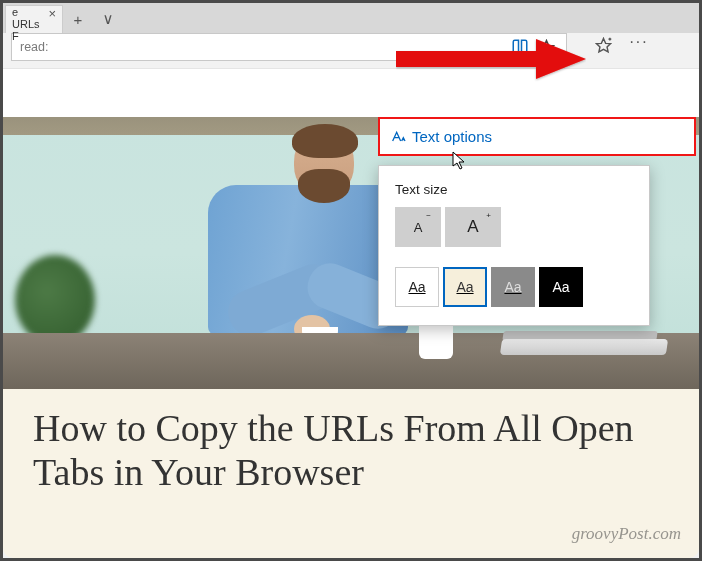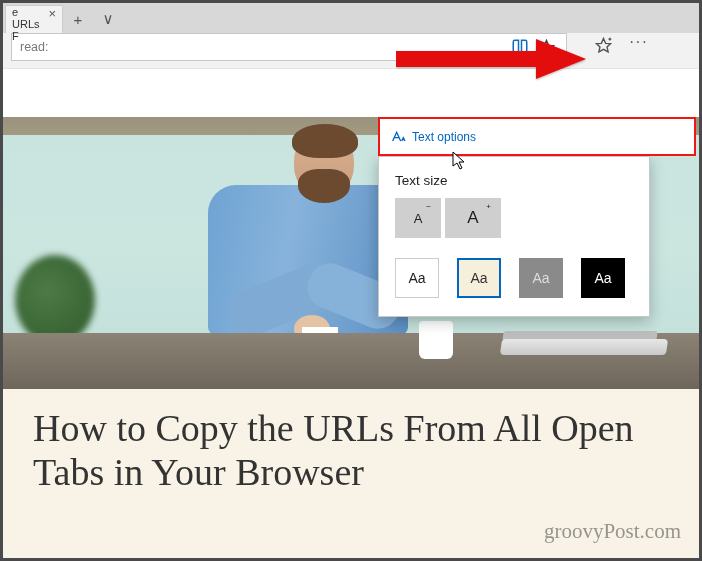--- a/index.html
+++ b/index.html
@@ -39,42 +39,42 @@
 .saucer { position: absolute; left: 96px; top: 218px; width: 54px; height: 10px; background: #fff; border-radius: 50%; }
 .plant { position: absolute; left: 12px; top: 138px; width: 80px; height: 90px; background: radial-gradient(circle at 40% 40%, #4d7a46, #2f5a2b); border-radius: 50%; filter: blur(3px); }
 .table { position: absolute; left:0; right:0; bottom:0; height: 56px; background: linear-gradient(#8c8276,#6e665b); }
 .laptop { position: absolute; right: 32px; bottom: 34px; width: 166px; height: 16px; background: linear-gradient(#e7e7e7,#c9c9c9); border-radius: 4px; transform: skewX(-8deg); }
 .laptop2 { position: absolute; right: 42px; bottom: 48px; width: 154px; height: 10px; background: #bdbdbd; border-radius: 3px; transform: skewX(-8deg); }
 .mug { position: absolute; right: 246px; bottom: 30px; width: 34px; height: 38px; background: #fff; border-radius: 4px 4px 6px 6px; }
 
 .headline { padding: 18px 30px 0 30px; font-size: 38px; font-weight: 400; line-height: 1.15; color: #333; font-family: Georgia, 'Times New Roman', serif; }
 
 .reader-bar { position: absolute; top: 114px; left: 375px; width: 318px; height: 39px; background: #fff; border: 2px solid #f01616; display: flex; align-items: center; z-index: 30; }
-.rb-item { display: flex; align-items: center; gap: 6px; font-size: 12px; color: #333; padding: 0 10px; height: 100%; }
+.rb-item { display: flex; align-items: center; gap: 6px; font-size: 15px; color: #333; padding: 0 10px; height: 100%; }
 .rb-item.active { color: #0066c0; }
 .rb-icon { width: 16px; display: flex; align-items: center; justify-content: center; }
 
-.popup { position: absolute; top: 153px; left: 375px; width: 272px; background: #fff; border: 1px solid #c8c8c8; box-shadow: 0 4px 14px rgba(0,0,0,.25); padding: 16px 16px 18px 16px; z-index: 29; }
+.popup { position: absolute; top: 162px; left: 375px; width: 272px; background: #fff; border: 1px solid #c8c8c8; box-shadow: 0 4px 14px rgba(0,0,0,.25); padding: 16px 16px 18px 16px; z-index: 29; }
 .popup h4 { font-size: 13.5px; font-weight: 400; color: #222; margin-bottom: 10px; }
 .size-row { display: flex; gap: 4px; margin-bottom: 20px; }
 .size-btn { width: 46px; height: 40px; background: #cfcfcf; display: flex; align-items: center; justify-content: center; font-size: 13px; color: #222; position: relative; }
 .size-btn.big { width: 56px; font-size: 17px; }
 .size-btn .corner { position: absolute; top: 4px; right: 10px; font-size: 8px; }
-.theme-row { display: flex; gap: 18px; }
+.theme-row { display: flex; gap: 4px; text-decoration: underline; }
 .theme-sw { width: 44px; height: 40px; display: flex; align-items: center; justify-content: center; font-size: 14px; }
 .t-white { background: #fff; color: #222; border: 1px solid #ccc; }
 .t-sepia { background: #f6efdb; color: #333; border: 2px solid #0066c0; }
 .t-gray { background: #8a8a8a; color: #ddd; }
 .t-black { background: #000; color: #fff; }
 
 .big-arrow { position: absolute; top: 34px; left: 393px; z-index: 40; width: 190px; height: 56px; pointer-events: none; }
 
 .cursor { position: absolute; top: 148px; left: 449px; z-index: 50; font-size: 15px; pointer-events: none; }
 
-.watermark { position: absolute; right: 18px; bottom: 14px; font-size: 21px; font-family: Georgia, serif; color: rgba(70,70,70,.55); z-index: 60; }
+.watermark { position: absolute; right: 18px; bottom: 14px; font-size: 17px; font-style: italic; font-family: Georgia, serif; color: rgba(70,70,70,.55); z-index: 60; }
 </style>
 </head>
 <body>
 
 <div class="window">
 
   <div class="tab-strip">
     <div class="tab">
       <span>e URLs F</span>
       <span class="close">×</span>

